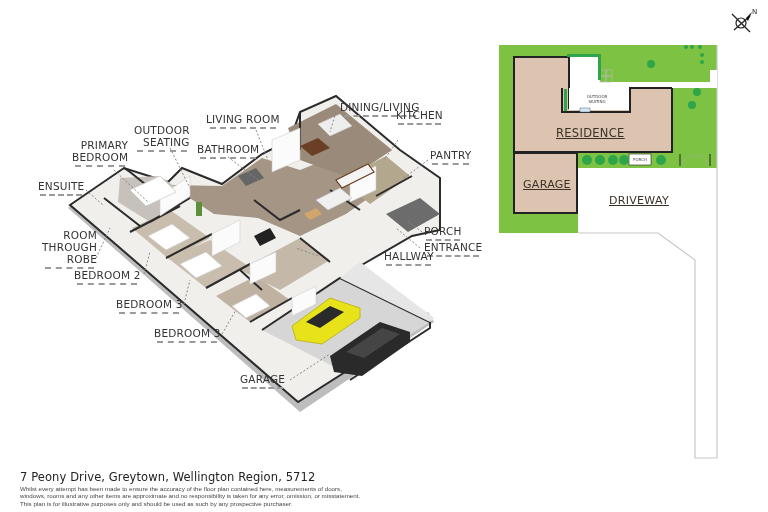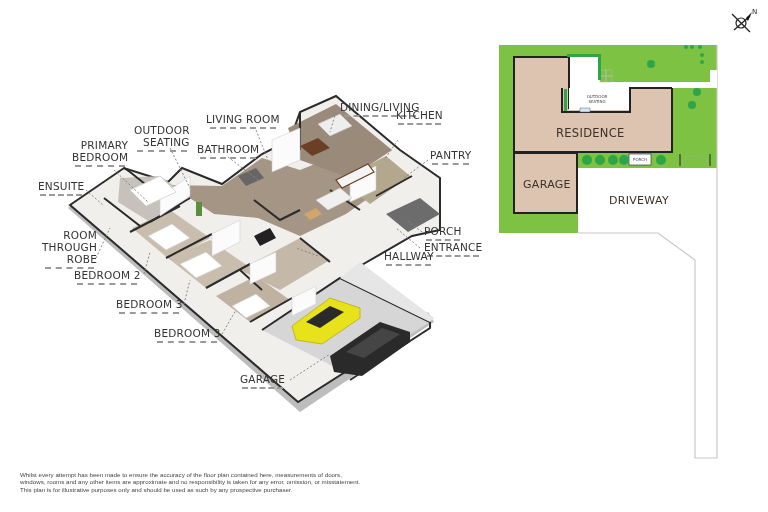--- a/index.html
+++ b/index.html
@@ -2,21 +2,21 @@
 <html><head>
 <meta charset="utf-8">
 <style>
   html,body{margin:0;padding:0;background:#ffffff;}
   body{width:768px;height:512px;position:relative;overflow:hidden;font-family:"Liberation Sans",sans-serif;color:#3a3a3a;}
   .iso{position:absolute;left:0;top:0;}
   .lbl{position:absolute;font-family:"DejaVu Sans",sans-serif;font-size:10.5px;letter-spacing:0.2px;color:#333;text-align:center;line-height:12px;white-space:nowrap;}
   .lbl .t{display:block;text-align:right;}
   .lbl .u{display:block;height:0;border-top:2px dashed #9a9a9a;margin:2px auto 0;width:90%;}
   .site{position:absolute;left:0;top:0;}
-  .site-lbl{position:absolute;font-family:"DejaVu Sans",sans-serif;color:#3a3226;font-size:11px;letter-spacing:0.3px;}
+  .site-lbl{position:absolute;font-family:"DejaVu Sans",sans-serif;color:#3a3226;font-size:11px;letter-spacing:0.3px;text-decoration:underline;}
   .tiny{position:absolute;font-size:4px;color:#444;text-align:center;line-height:5px;font-family:"DejaVu Sans",sans-serif;}
   .compass{position:absolute;left:728px;top:8px;width:30px;height:28px;}
   .compass .n{position:absolute;left:24px;top:0px;font-size:7px;color:#222;font-family:"DejaVu Sans",sans-serif;}
   .footer{position:absolute;left:20px;top:470px;}
   .addr{font-family:"DejaVu Sans",sans-serif;font-size:11.5px;color:#222;letter-spacing:0.1px;}
   .disc{font-size:6.2px;color:#444;line-height:7.4px;margin-top:1px;width:400px;}
 </style>
 </head>
 <body>
 
@@ -250,18 +250,19 @@
 <div class="site-lbl" style="left:556px;top:126px;font-size:11.5px;">RESIDENCE</div>
 <div class="site-lbl" style="left:523px;top:178px;">GARAGE</div>
 <div class="site-lbl" style="left:609px;top:194px;">DRIVEWAY</div>
 <div class="tiny" style="left:582px;top:94px;width:30px;">
     <div>OUTDOOR</div>
     <div>SEATING</div>
   </div>
 <div class="tiny" style="left:630px;top:157px;width:20px;">PORCH</div>
 
 <div class="footer">
+  <div class="addr">7 Peony Drive, Greytown, Wellington Region, 5712</div>
   <div class="disc">
     <div>Whilst every attempt has been made to ensure the accuracy of the floor plan contained here, measurements of doors,</div>
     <div>windows, rooms and any other items are approximate and no responsibility is taken for any error, omission, or misstatement.</div>
     <div>This plan is for illustrative purposes only and should be used as such by any prospective purchaser.</div>
   </div>
 </div>
 
 </body></html>

